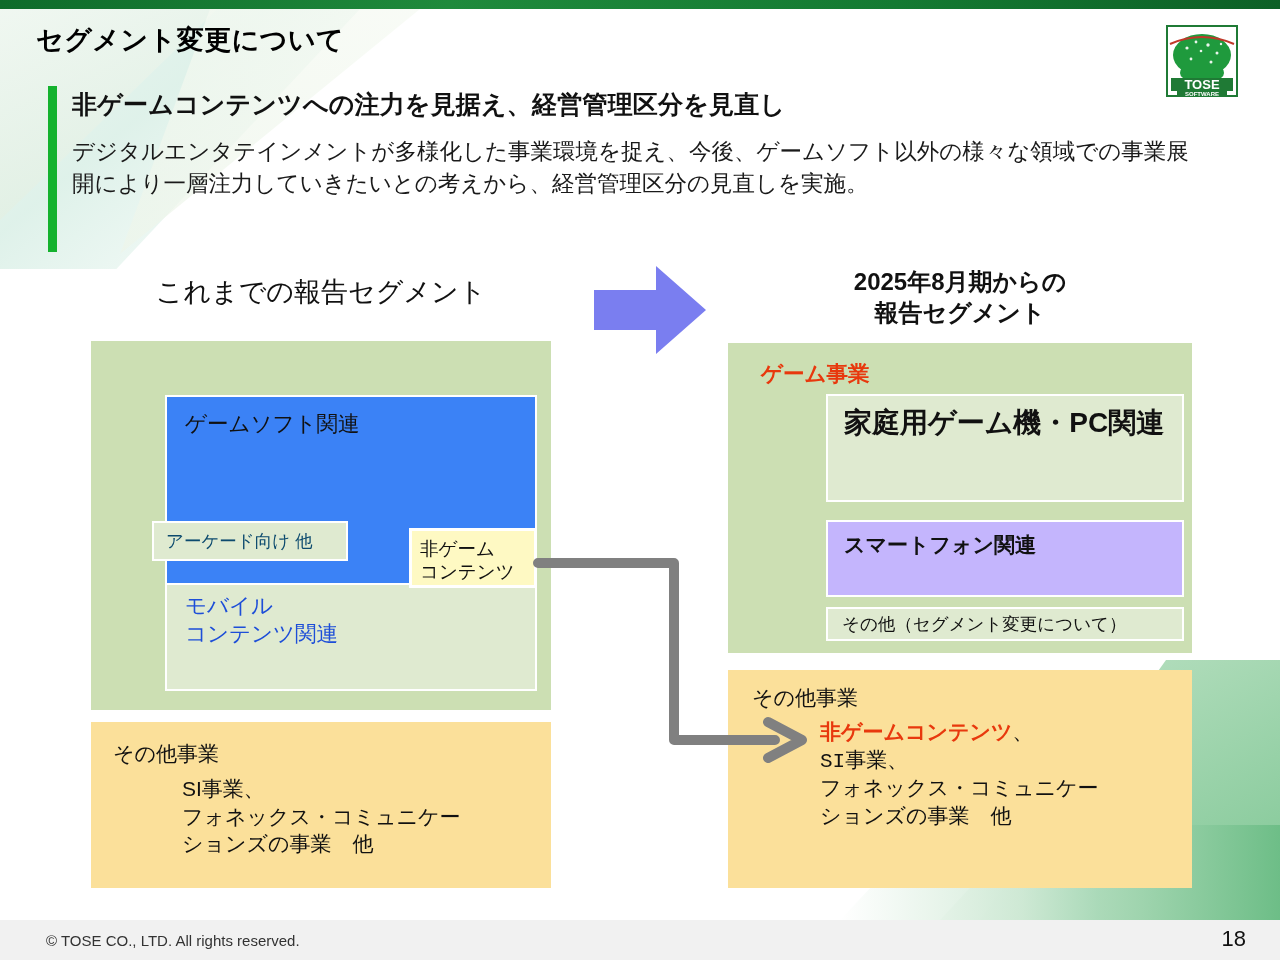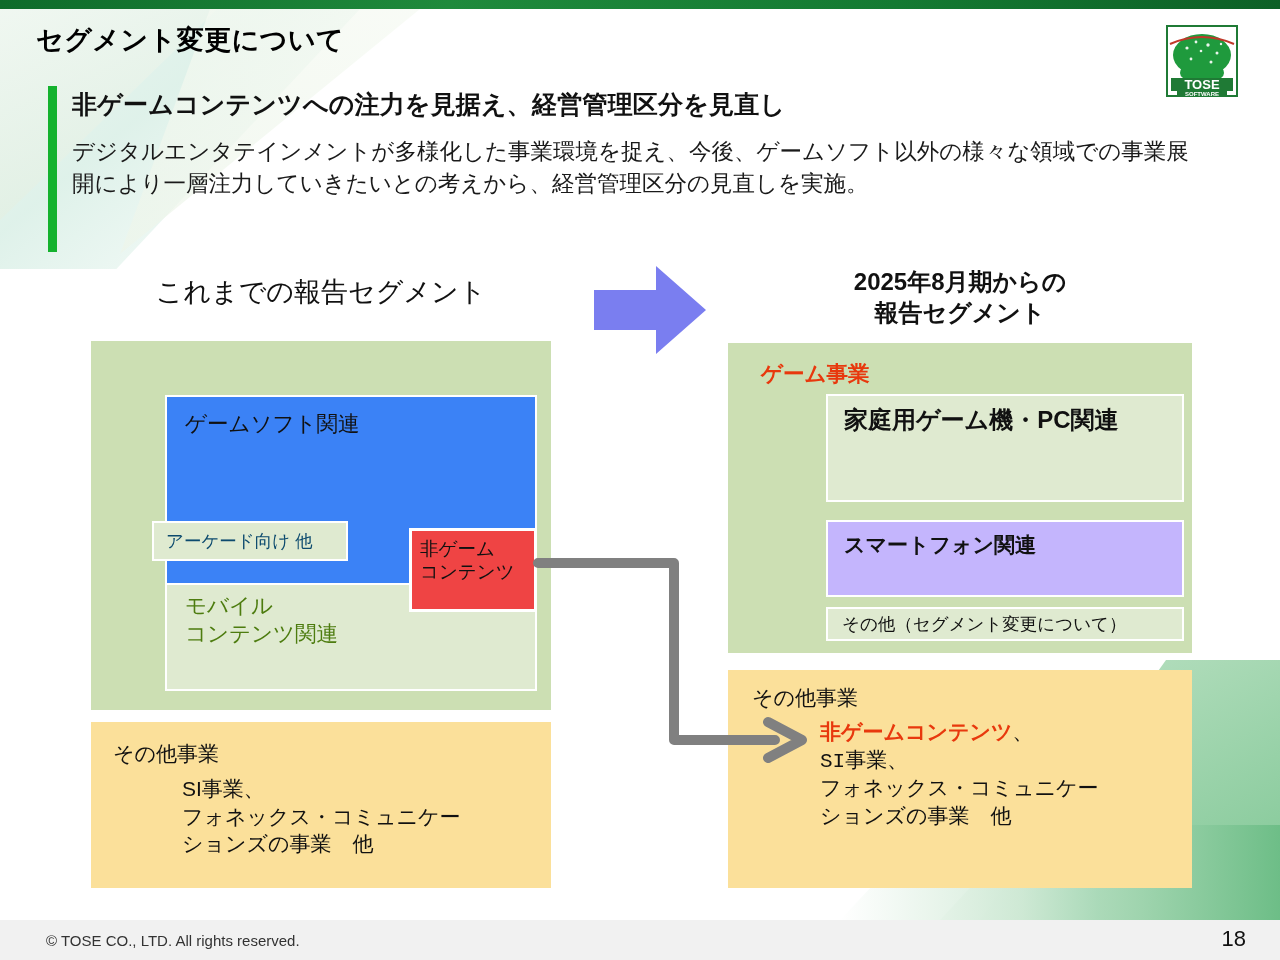--- a/index.html
+++ b/index.html
@@ -61,39 +61,39 @@
     background:#ccdfb3;}
   .box-de-label{position:absolute;left:29px;top:18px;font-size:21.5px;color:#111;}
   .box-gs{position:absolute;left:74px;top:54px;width:372px;height:247px;
     background:#3b82f6;border:2px solid #ffffff;box-sizing:border-box;}
   .box-gs-label{position:absolute;left:18px;top:12px;font-size:21.5px;color:#111;}
   .box-arcade{position:absolute;left:61px;top:180px;width:196px;height:40px;
     background:#dfead0;border:2px solid #ffffff;box-sizing:border-box;
     display:flex;align-items:center;padding-left:12px;font-size:17.5px;color:#0c4a6e;}
   .box-mobile{position:absolute;left:74px;top:242px;width:372px;height:108px;
     background:#dfead0;border:2px solid #ffffff;box-sizing:border-box;
-    padding:8px 16px 0 18px;font-size:21.5px;color:#4d7c0f;line-height:1.28;}
-  .box-nongame{position:absolute;left:409px;top:528px;width:128px;height:84px;
-    background:#ef4444;border:3px solid #ffffff;box-sizing:border-box;
+    padding:8px 16px 0 18px;font-size:21.5px;color:#1d4ed8;line-height:1.28;}
+  .box-nongame{position:absolute;left:409px;top:528px;width:128px;height:60px;
+    background:#fef9c3;border:3px solid #ffffff;box-sizing:border-box;
     padding:6px 0 12px 8px;font-size:18.5px;color:#111;line-height:1.25;}
 
   .box-other-left{position:absolute;left:91px;top:722px;width:460px;height:166px;
     background:#fbe09a;}
   .box-other-left .t1{position:absolute;left:22px;top:18px;font-size:21px;color:#111;}
   .box-other-left .t2{position:absolute;left:91px;top:53px;font-size:21px;color:#111;
     line-height:1.32;}
 
   
   .box-game{position:absolute;left:728px;top:343px;width:464px;height:310px;
     background:#ccdfb3;}
   .box-game-label{position:absolute;left:33px;top:16px;font-size:21.5px;
     font-weight:bold;color:#e8380d;text-align:right;}
   .box-console{position:absolute;left:98px;top:51px;width:358px;height:108px;
     background:#dfead0;border:2px solid #ffffff;box-sizing:border-box;
-    padding:8px 0 0 16px;font-size:24px;font-weight:bold;color:#111;}
+    padding:8px 0 0 16px;font-size:28px;font-weight:bold;color:#111;}
   .box-smartphone{position:absolute;left:98px;top:177px;width:358px;height:77px;
     background:#c4b5fd;border:2px solid #ffffff;box-sizing:border-box;
     padding:9px 0 0 16px;font-size:21px;font-weight:bold;color:#111;}
   .box-etc{position:absolute;left:98px;top:264px;width:358px;height:34px;
     background:#dfead0;border:2px solid #ffffff;box-sizing:border-box;
     display:flex;align-items:center;padding-left:14px;font-size:17.5px;color:#111;}
 
   .box-other-right{position:absolute;left:728px;top:670px;width:464px;height:218px;
     background:#fbe09a;}
   .box-other-right .t1{position:absolute;left:24px;top:14px;font-size:21px;color:#111;}

